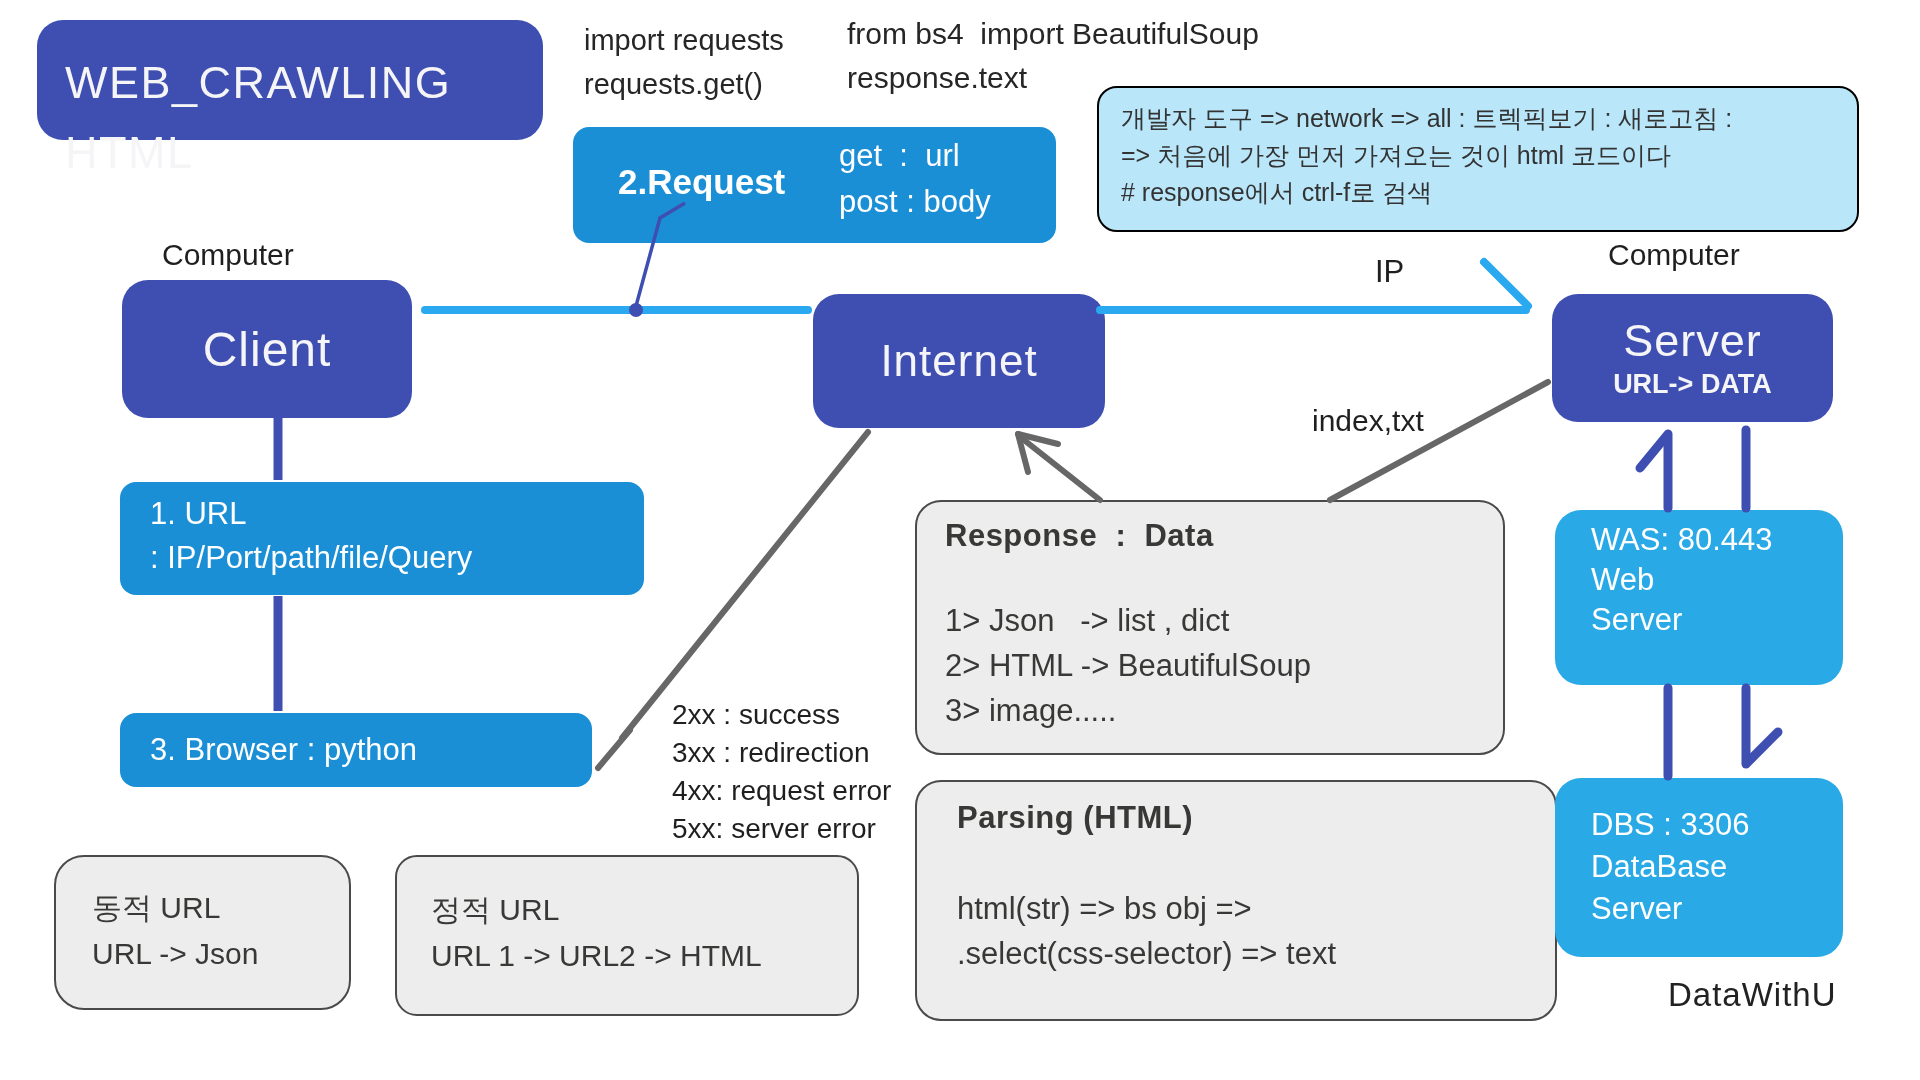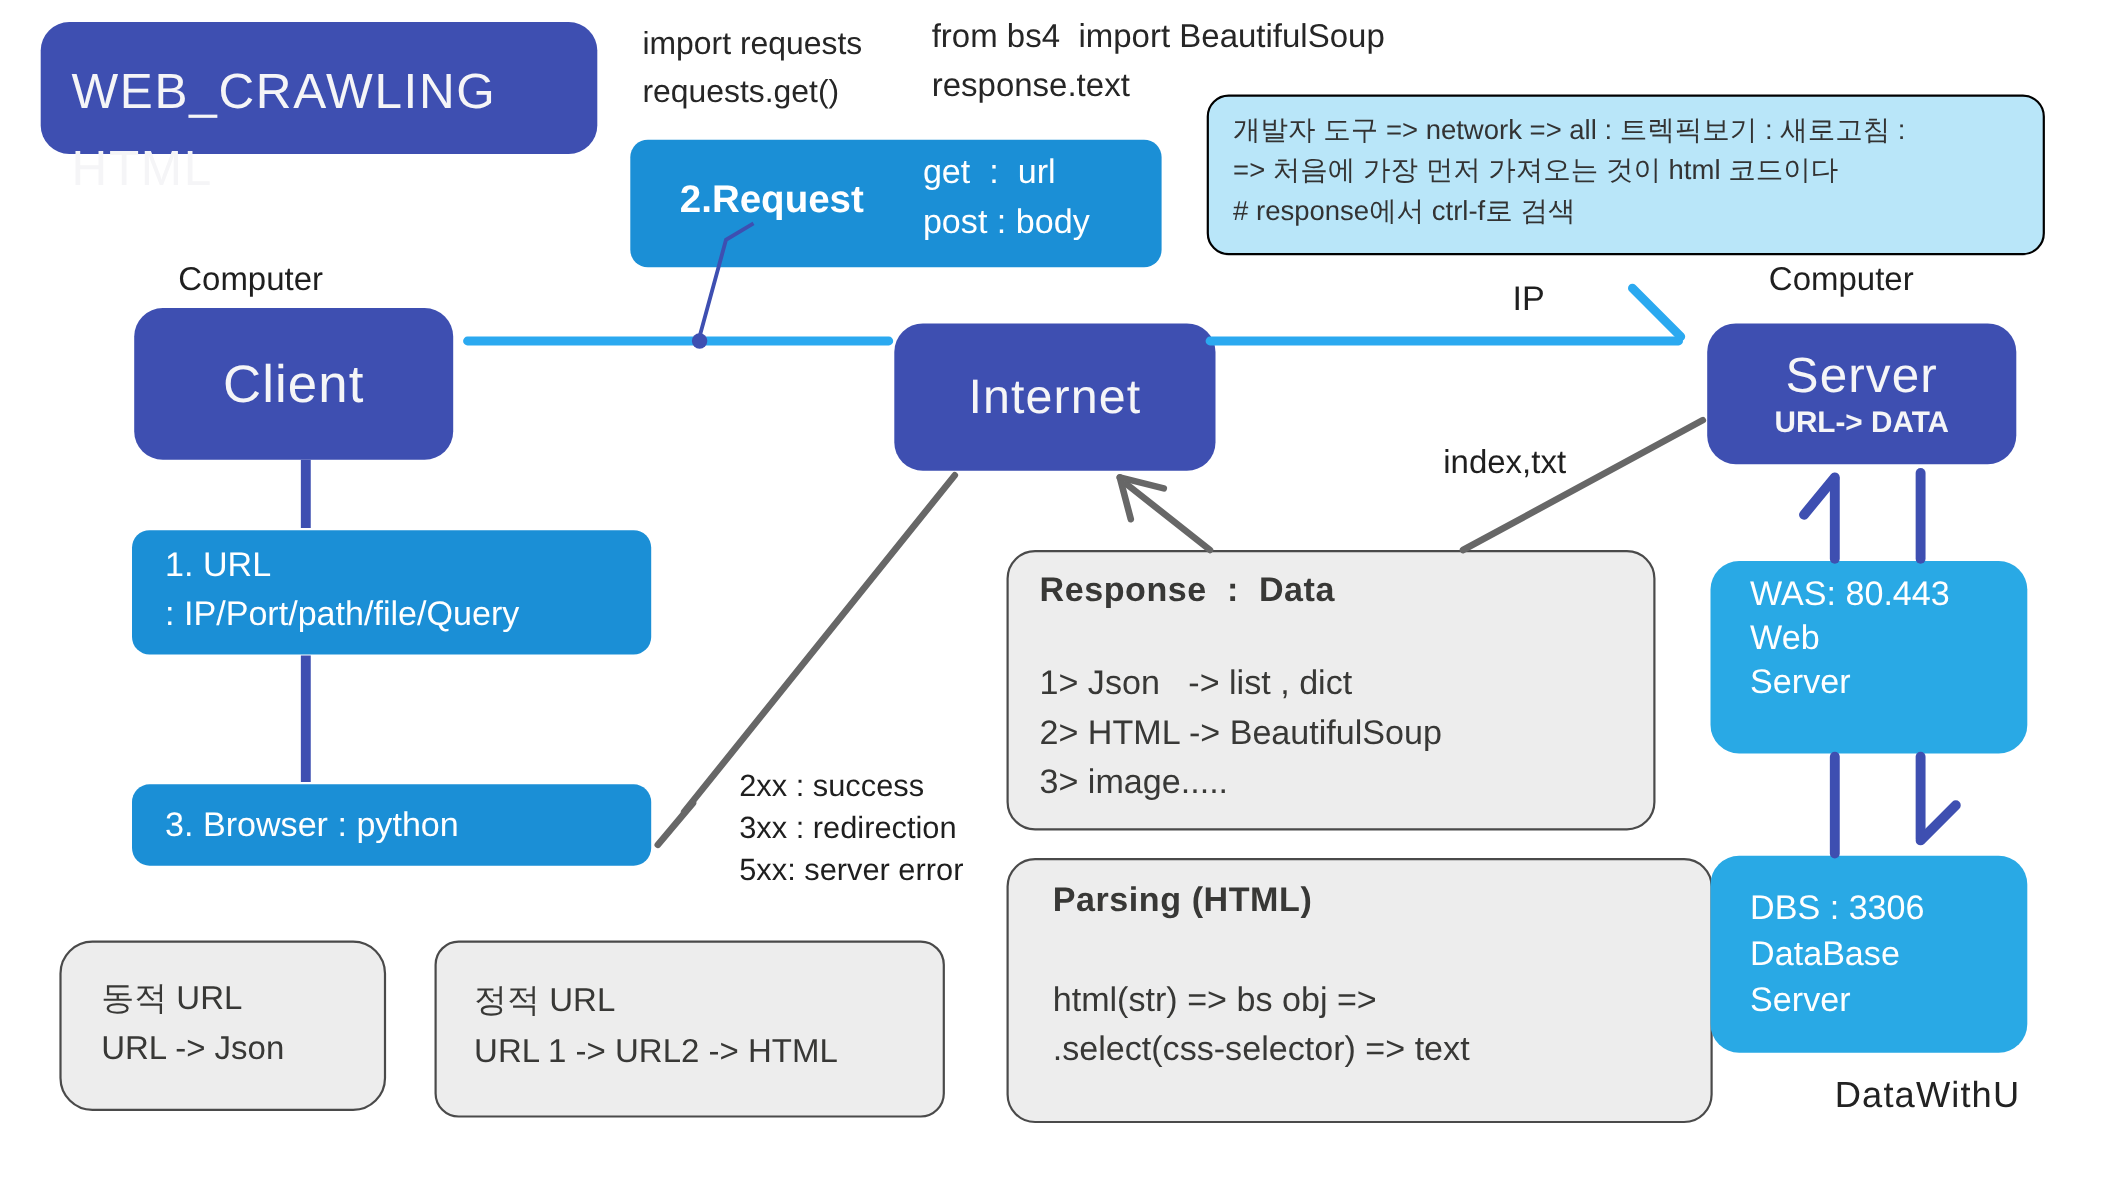--- a/index.html
+++ b/index.html
@@ -38,21 +38,21 @@
   .ip-label{left:1375px;top:254px;font-size:31px;}
   .index-label{left:1312px;top:404px;}
   .brand{left:1668px;top:976px;font-size:33px;letter-spacing:1px;color:#222;}
   
   .client-box{left:122px;top:280px;width:290px;height:138px;font-size:48px;letter-spacing:1px;}
   .internet-box{left:813px;top:294px;width:292px;height:134px;font-size:44px;letter-spacing:1px;}
   .server-box{left:1552px;top:294px;width:281px;height:128px;flex-direction:column;}
   .server-main{font-size:45px;letter-spacing:1px;line-height:52px;}
   .server-sub{font-size:27px;font-weight:bold;line-height:34px;}
   
-  .url-box{left:120px;top:482px;width:472px;height:113px;box-sizing:border-box;
+  .url-box{left:120px;top:482px;width:524px;height:113px;box-sizing:border-box;
     padding:10px 0 0 30px;font-size:31px;line-height:44px;}
   .browser-box{left:120px;top:713px;width:472px;height:74px;box-sizing:border-box;
     padding-left:30px;display:flex;align-items:center;font-size:31px;}
   .status-codes{left:672px;top:696px;font-size:28px;line-height:38px;color:#1f1f1f;}
   
   .response-box{left:915px;top:500px;width:590px;height:255px;box-sizing:border-box;padding:16px 0 0 28px;}
   .parsing-box{left:915px;top:780px;width:642px;height:241px;box-sizing:border-box;padding:18px 0 0 40px;}
   .panel-title{font-size:31px;font-weight:bold;letter-spacing:0.5px;}
   .panel-body{font-size:31px;line-height:45px;}
   .gap-resp{height:44px;}
@@ -116,20 +116,21 @@
     <div class="txt">1. URL</div>
     <div class="txt">: IP/Port/path/file/Query</div>
   </div>
   <div class="abs blue browser-box">
     <span class="txt">3. Browser : python</span>
   </div>
 
   <div class="abs status-codes">
     <div class="txt">2xx : success</div>
     <div class="txt">3xx : redirection</div>
+    <div class="txt">4xx: request error</div>
     <div class="txt">5xx: server error</div>
   </div>
 
   <div class="abs panel response-box">
     <div class="panel-title txt">Response  :  Data</div>
     <div class="gap-resp"></div>
     <div class="panel-body txt">1&gt; Json   -&gt; list , dict</div>
     <div class="panel-body txt">2&gt; HTML -&gt; BeautifulSoup</div>
     <div class="panel-body txt">3&gt; image.....</div>
   </div>

